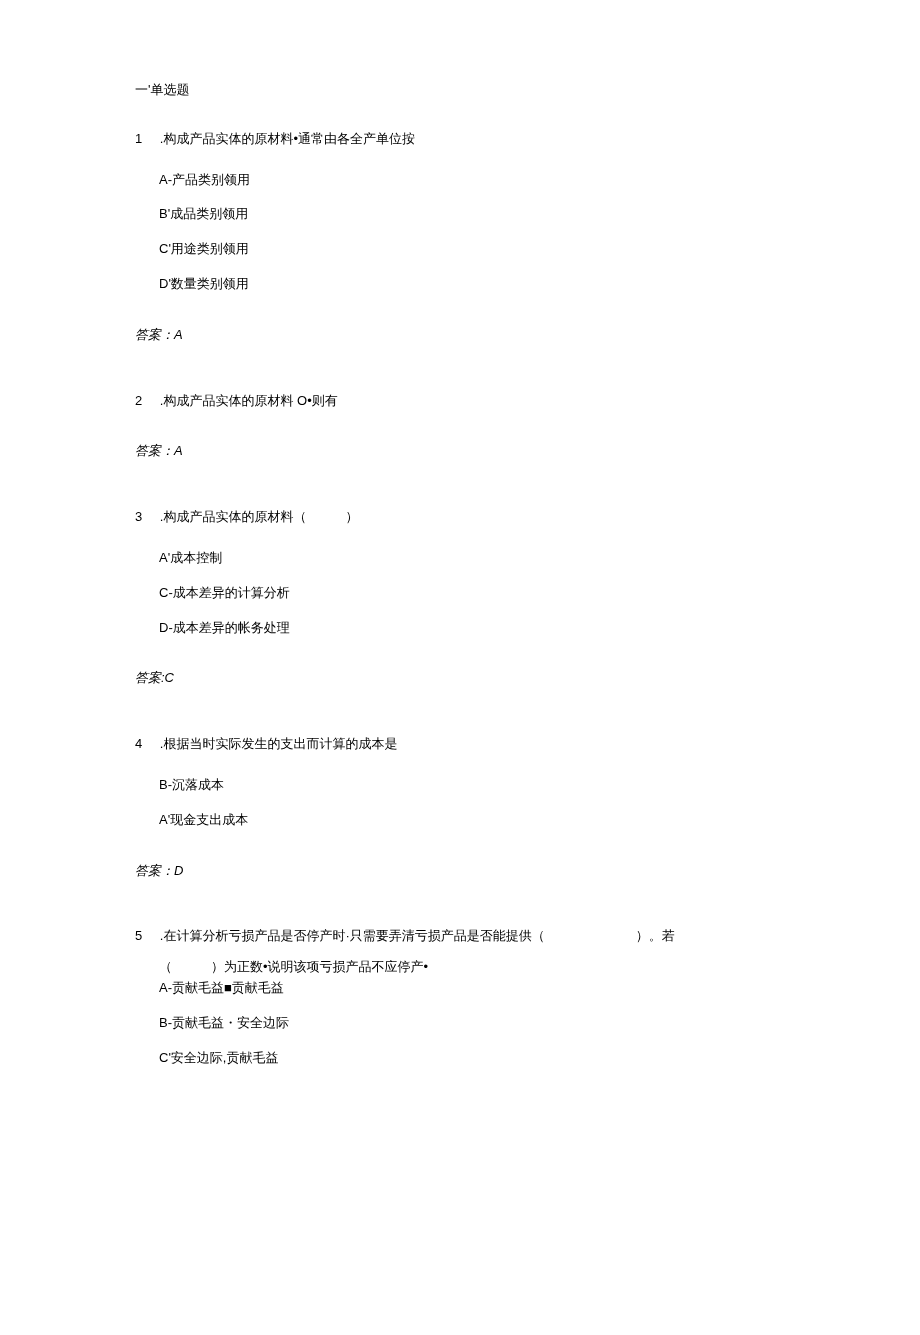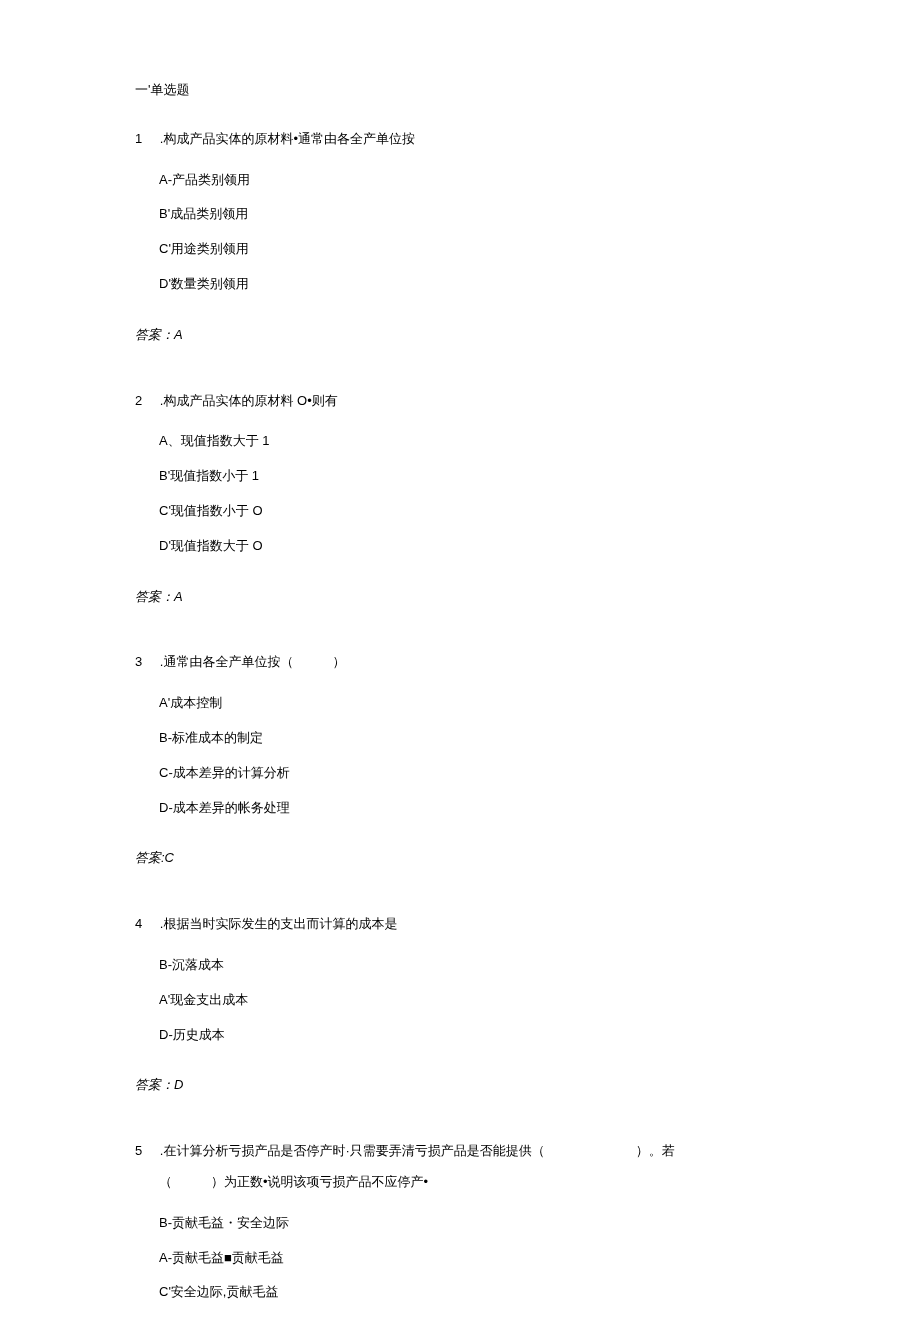--- a/index.html
+++ b/index.html
@@ -39,21 +39,20 @@
       margin-bottom: 45px;
       font-style: italic;
     }
     .answer-italic {
       font-style: italic;
       margin-bottom: 45px;
     }
     .multi-line-question {
       padding-left: 24px;
       margin-top: 10px;
-      margin-bottom: 20px;
     }
   </style>
 </head>
 <body>
 
 <div class="section-header">
   <span>一'单选题</span>
 </div>
 
 <div class="question-block">
@@ -68,61 +67,53 @@
     <div class="option">D'数量类别领用</div>
   </div>
 </div>
 <div class="answer">答案：A</div>
 
 <div class="question-block">
   <div class="question-text">
     <span class="question-number">2</span>
     <span>.构成产品实体的原材料 O•则有</span>
   </div>
-  <div class="options">
-    <div class="option">A、现值指数大于 1</div>
-    <div class="option">B'现值指数小于 1</div>
-    <div class="option">C'现值指数小于 O</div>
-    <div class="option">D'现值指数大于 O</div>
-  </div>
 </div>
 <div class="answer">答案：A</div>
 
 <div class="question-block">
   <div class="question-text">
     <span class="question-number">3</span>
-    <span>.通常由各全产单位按（　　　）</span>
+    <span>.构成产品实体的原材料（　　　）</span>
   </div>
   <div class="options">
     <div class="option">A'成本控制</div>
-    <div class="option">B-标准成本的制定</div>
     <div class="option">C-成本差异的计算分析</div>
     <div class="option">D-成本差异的帐务处理</div>
   </div>
 </div>
 <div class="answer-italic">答案:C</div>
 
 <div class="question-block">
   <div class="question-text">
     <span class="question-number">4</span>
     <span>.根据当时实际发生的支出而计算的成本是</span>
   </div>
   <div class="options">
     <div class="option">B-沉落成本</div>
     <div class="option">A'现金支出成本</div>
-    <div class="option">D-历史成本</div>
   </div>
 </div>
 <div class="answer">答案：D</div>
 
 <div class="question-block">
   <div class="question-text" style="margin-bottom:0;">
     <span class="question-number">5</span>
     <span>.在计算分析亏损产品是否停产时·只需要弄清亏损产品是否能提供（　　　　　　　）。若</span>
   </div>
   <div class="multi-line-question">（　　　）为正数•说明该项亏损产品不应停产•</div>
   <div class="options">
+    <div class="option">A-贡献毛益■贡献毛益</div>
     <div class="option">B-贡献毛益・安全边际</div>
-    <div class="option">A-贡献毛益■贡献毛益</div>
     <div class="option">C'安全边际,贡献毛益</div>
 
   </div>
 </div>
 
 </body></html>

